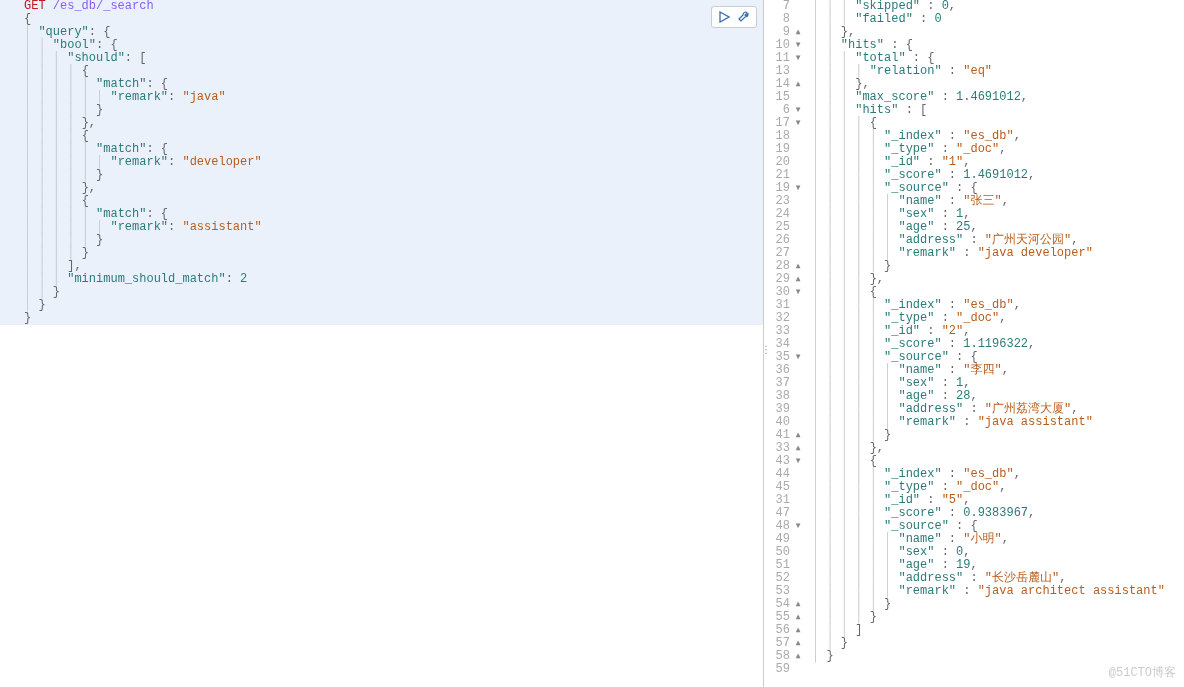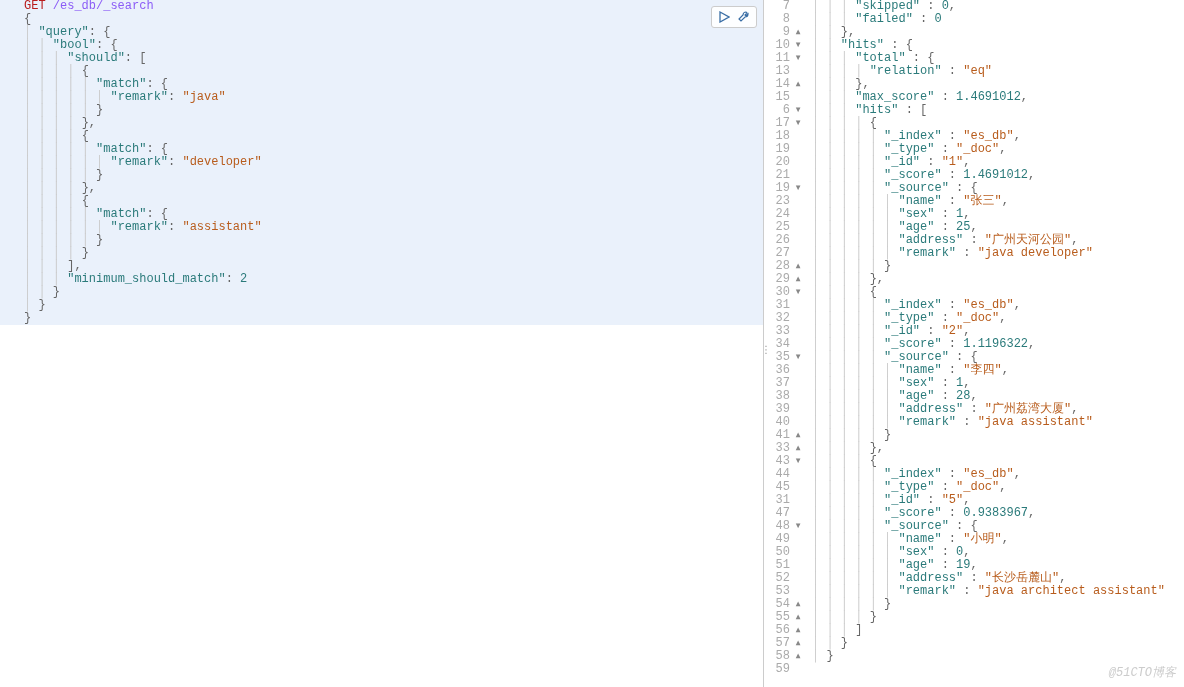--- a/index.html
+++ b/index.html
@@ -82,21 +82,20 @@
     text-align: center;
     font-size: 10px;
     line-height: 6px;
   }
   .watermark {
     position: absolute;
     bottom: 6px;
     right: 8px;
     color: #ccc;
     font-size: 12px;
-    font-style: italic;
   }
 </style>
 </head>
 <body>
 
 <div class="container">
 
   <div class="pane left-pane">
     <div class="toolbar">
       <span class="btn">

